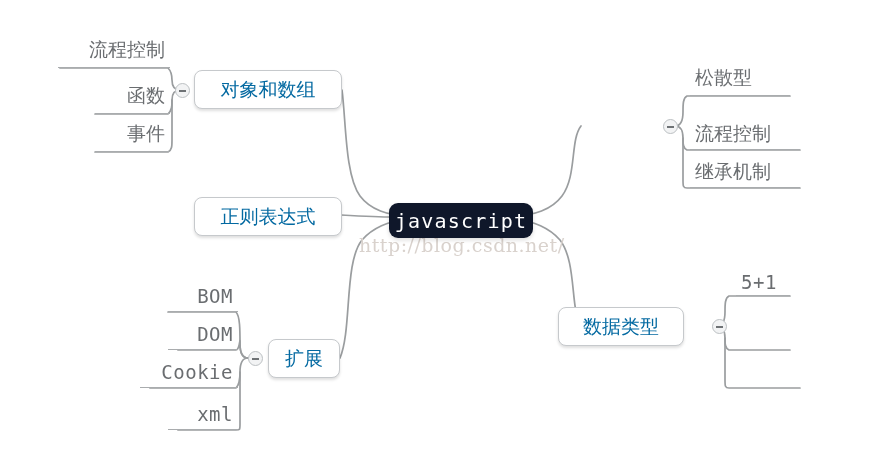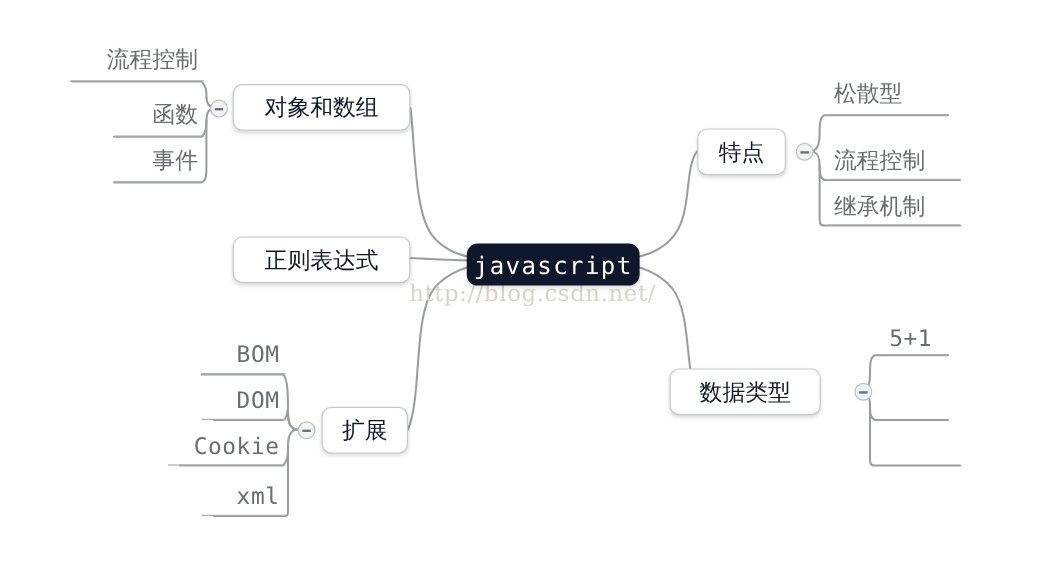--- a/index.html
+++ b/index.html
@@ -46,21 +46,21 @@
   
   .branch-node {
     position: absolute;
     box-sizing: border-box;
     display: flex;
     align-items: center;
     justify-content: center;
     background: #ffffff;
     border: 1px solid #c6c9cc;
     border-radius: 8px;
-    color: #0f172a;
+    color: #0369a1;
     font-size: 19px;
     box-shadow: 0 2px 3px rgba(0,0,0,0.13);
     z-index: 5;
   }
 
   
   .leaf-node {
     position: absolute;
     box-sizing: border-box;
     display: flex;
@@ -151,31 +151,30 @@
       <path d="M 675 126 C 681 126 683 120 683 112 C 683 104 683 98 687 96 L 790 96"></path>
       <path d="M 675 126 C 681 126 683 130 683 138 C 683 144 683 148 687 150 L 800 150"></path>
       <path d="M 683 138 C 683 150 683 174 683 180 C 683 186 683 188 687 188 L 800 188"></path>
 
       <path d="M 717 326 C 723 326 725 320 725 312 C 725 304 725 298 729 296 L 790 296"></path>
       <path d="M 717 326 C 723 326 725 330 725 338 C 725 344 725 348 729 350 L 790 350"></path>
       <path d="M 725 338 C 725 350 725 374 725 380 C 725 386 725 388 729 388 L 800 388"></path>
     </g>
   </svg>
 
-  <div class="watermark" style="left:341px; top:234px;">http://blog.csdn.net/</div>
+  <div class="watermark" style="left:359px; top:234px;">http://blog.csdn.net/</div>
 
   <div class="root-node" style="left:389px; top:203px; width:144px; height:35px;">javascript</div>
 
   <div class="branch-node" style="left:194px; top:70px; width:148px; height:39px;">对象和数组</div>
 
   <div class="branch-node" style="left:194px; top:197px; width:148px; height:39px;">正则表达式</div>
 
   <div class="branch-node" style="left:268px; top:339px; width:72px; height:39px;">扩展</div>
 
-  <div class="branch-node" style="left:581px; top:107px; width:74px; height:39px;">特点</div>
 
   <div class="branch-node" style="left:558px; top:307px; width:126px; height:39px;">数据类型</div>
 
   <div class="toggle" style="left:175px; top:83px;"></div>
 
   <div class="toggle" style="left:248px; top:351px;"></div>
 
   <div class="toggle" style="left:663px; top:119px;"></div>
 
   <div class="toggle" style="left:712px; top:319px;"></div>

